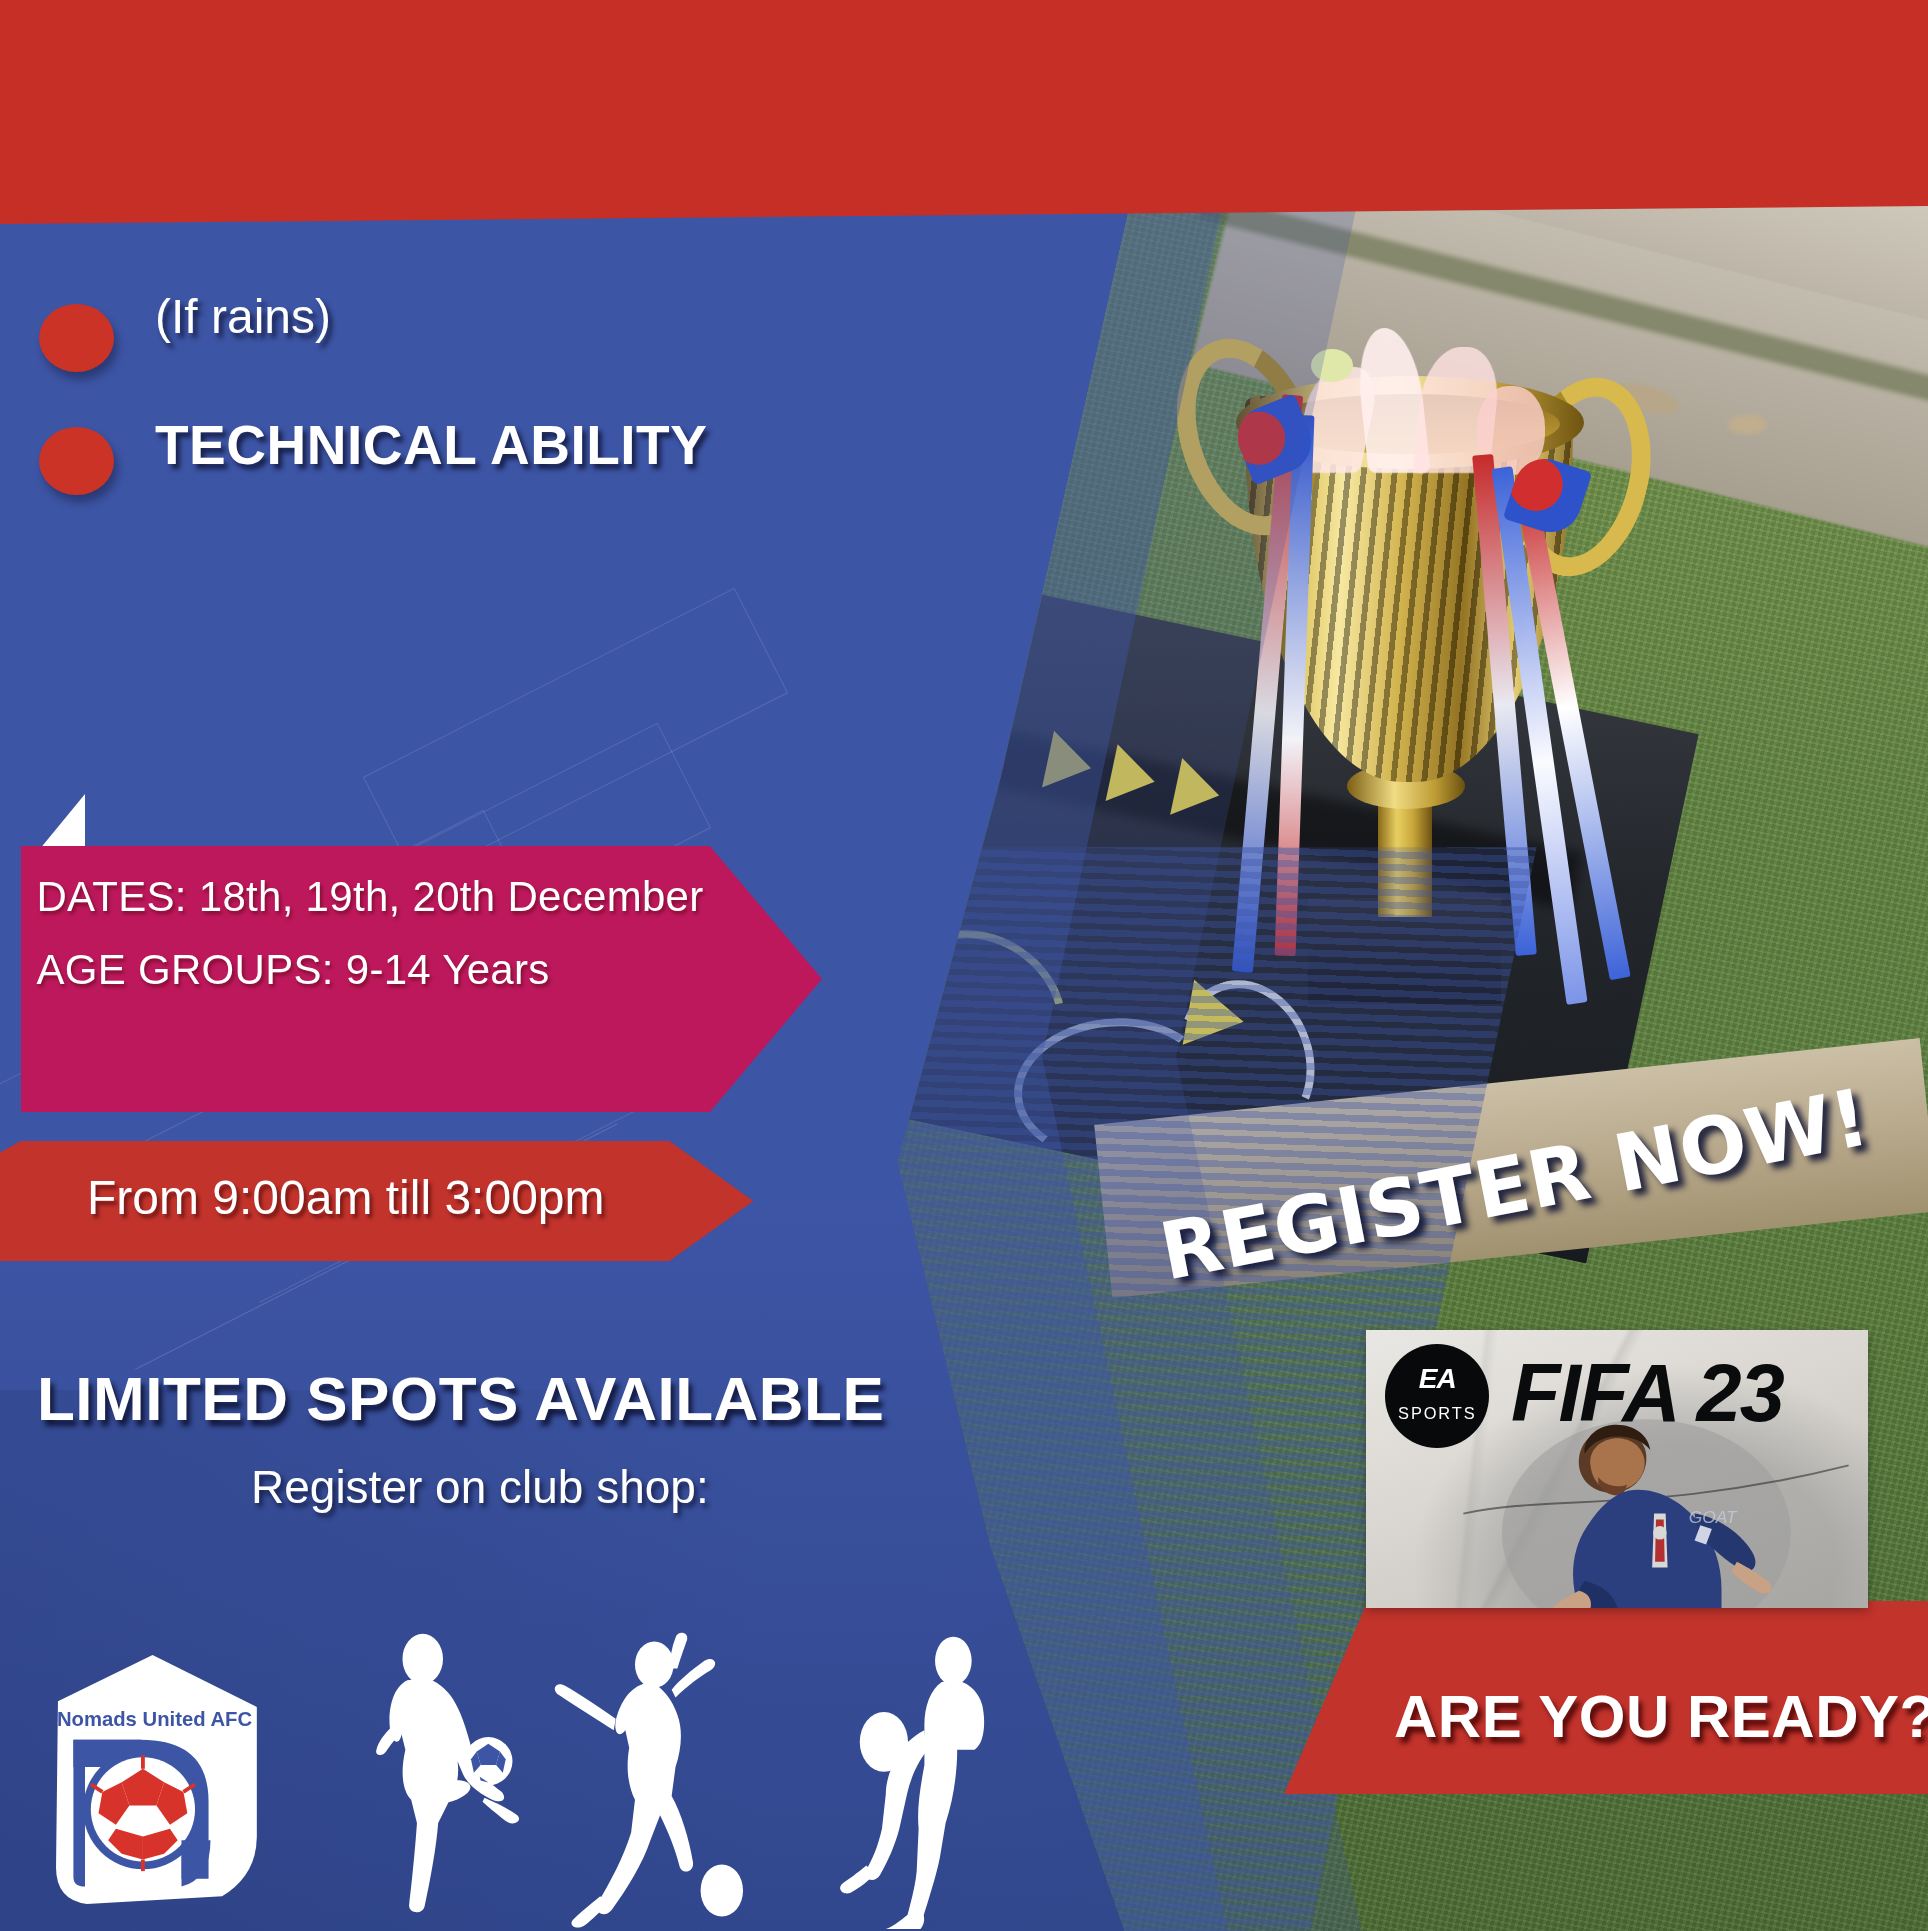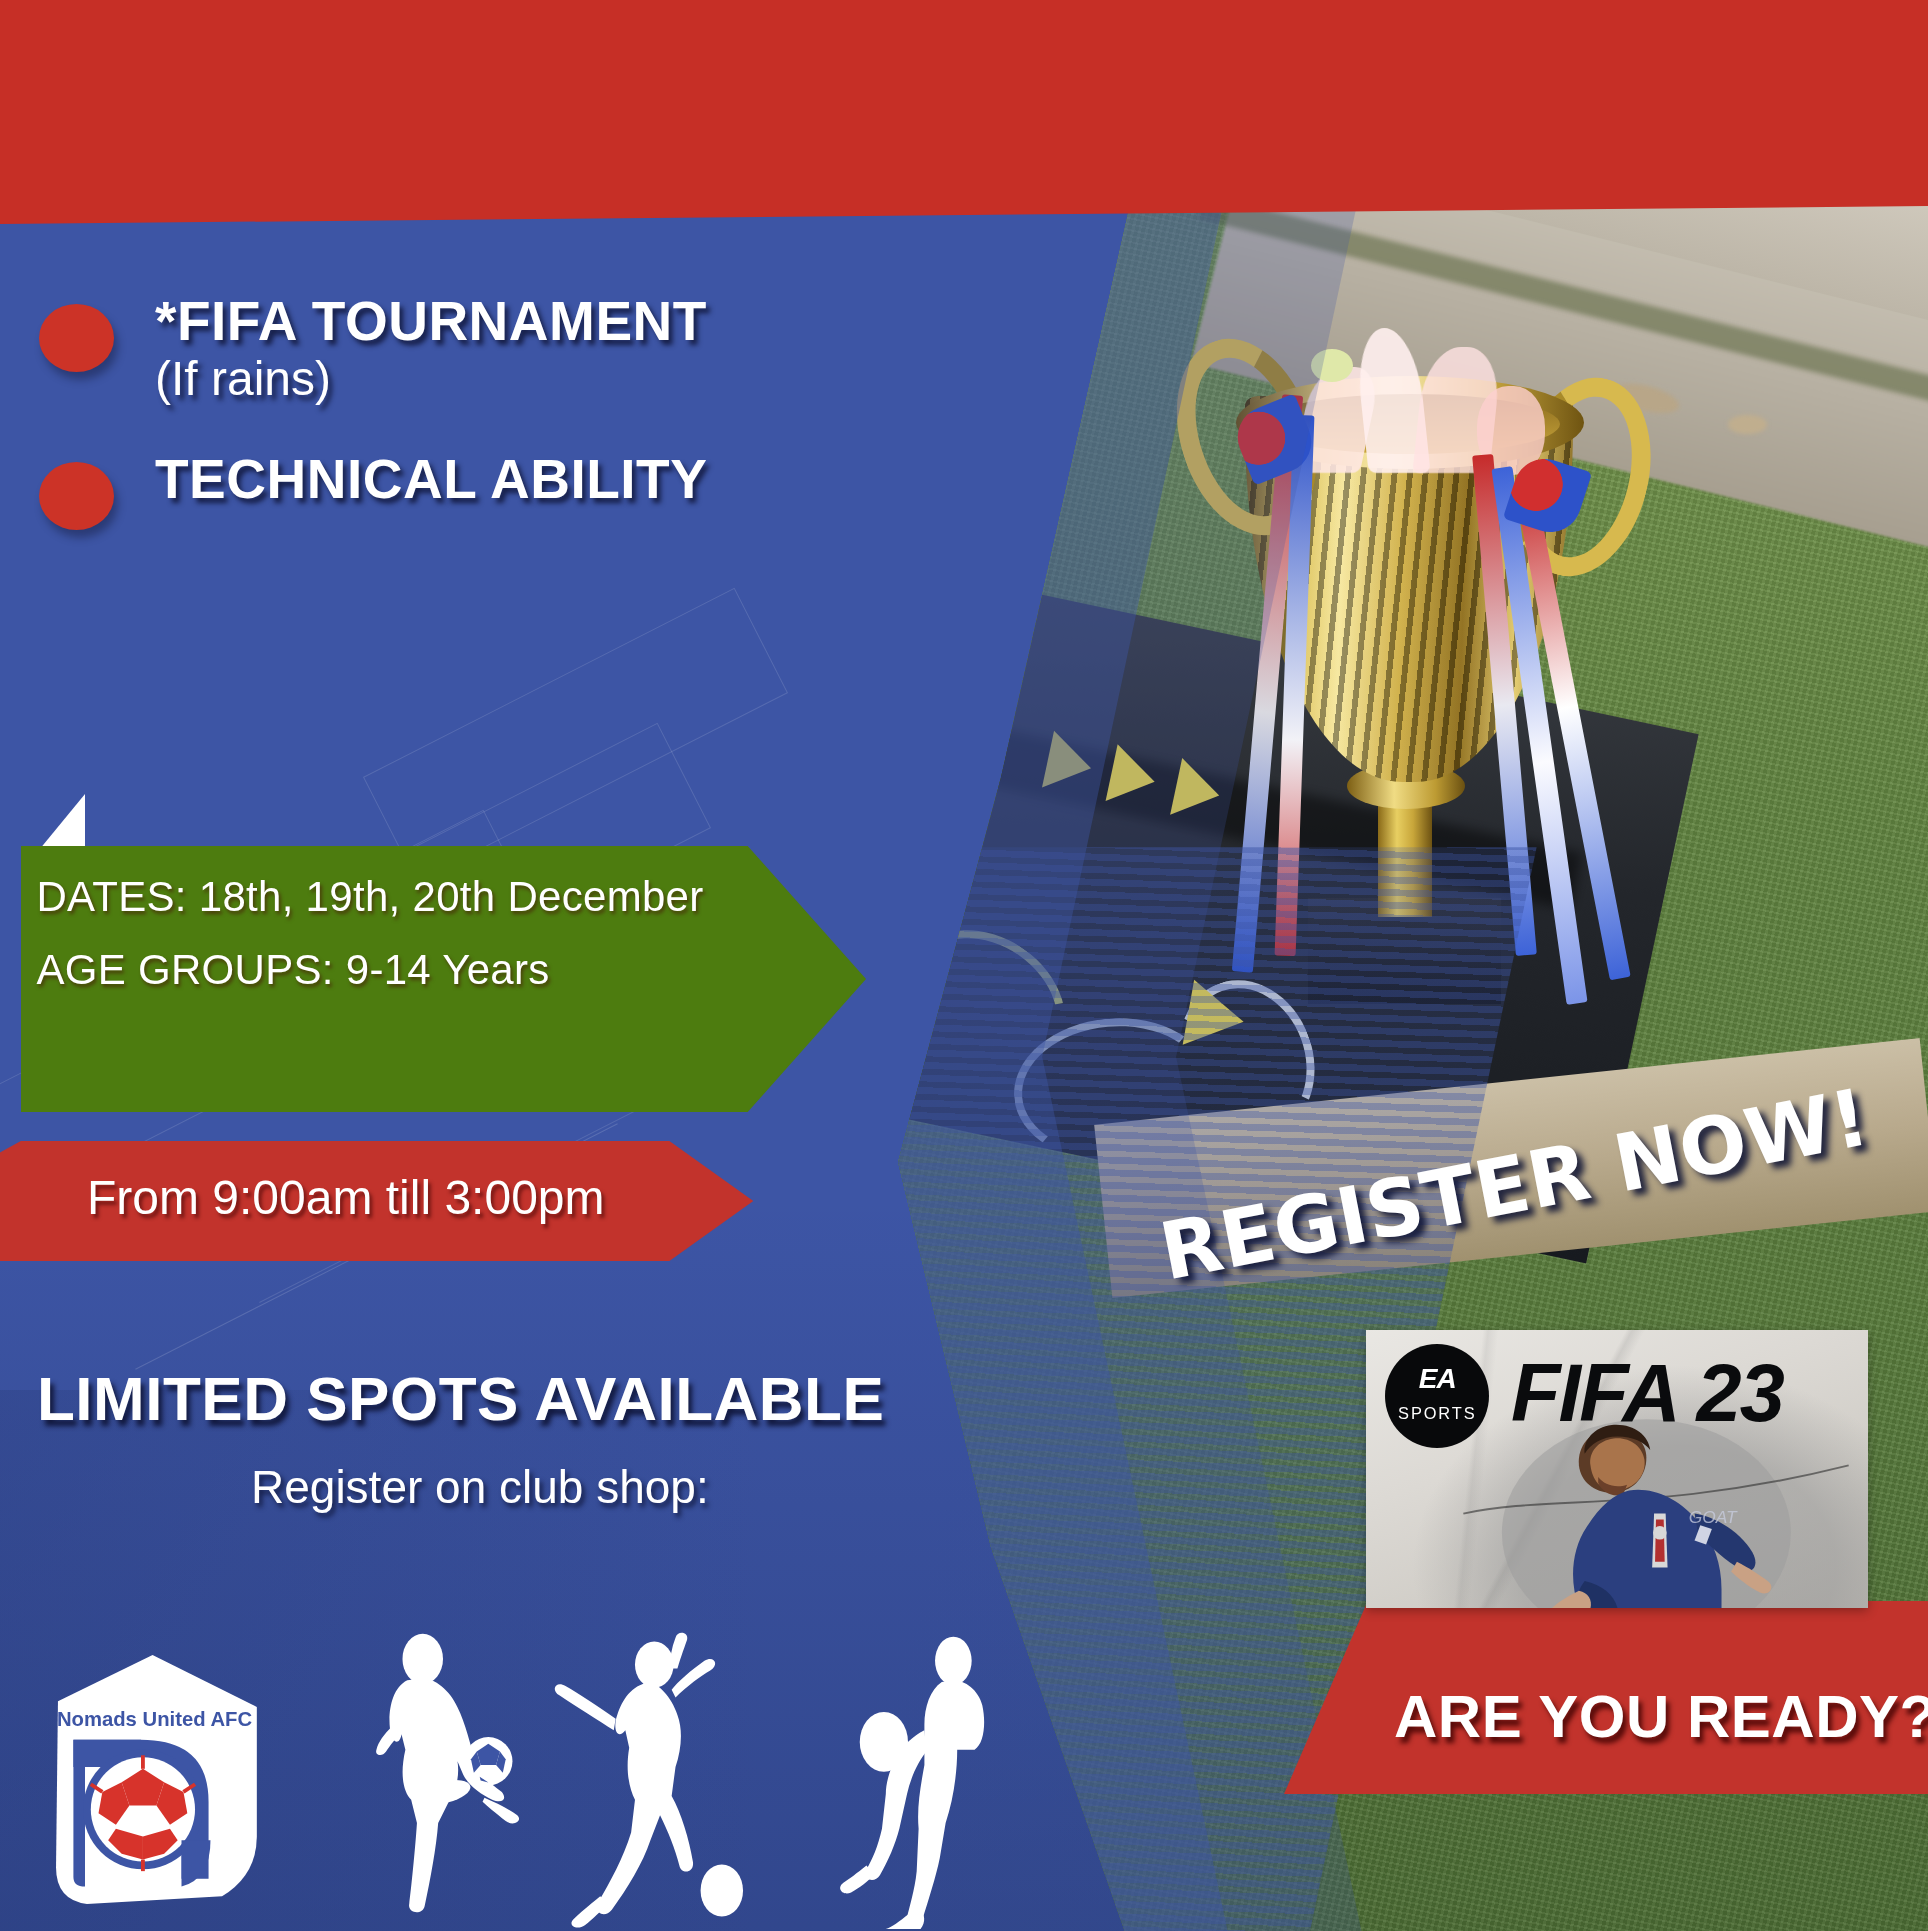--- a/index.html
+++ b/index.html
@@ -260,24 +260,23 @@
 
   
   .fold {
     position:absolute; left:39px; top:794px; width:46px; height:56px;
     background:#fff; z-index:5;
     -webkit-clip-path: polygon(100% 0, 100% 100%, 0 100%);
     clip-path: polygon(100% 0, 100% 100%, 0 100%);
   }
   .details {
     position:absolute; left:21px; top:846px; width:801px; height:266px;
-    background:#4d7c0f; z-index:5;
+    background:#be185d; z-index:5;
     -webkit-clip-path: polygon(0 0, 86% 0, 100% 50%, 86% 100%, 0 100%);
     clip-path: polygon(0 0, 86% 0, 100% 50%, 86% 100%, 0 100%);
-    padding-left: 44px;
   }
   .details-inner { position:absolute; left:15.4px; top:27px; }
   .details-line {
     color:#fff; font-size:42px; font-weight:400; margin-bottom:25px;
     white-space:nowrap; letter-spacing:0.3px;
     text-shadow:1.9px 2.9px 3.9px rgba(70,6,6,.55);
   }
   .time-banner {
     position:absolute; left:-9.7px; top:1141px; width:763px; height:120px;
     background:#c2332c; z-index:5;
@@ -450,21 +449,20 @@
   </div>
 
   <div class="header-band"></div>
   <div class="title">SCHOOL HOLIDAY PROGRAMME</div>
   <div class="subtitle">#OPEN FOR ALL ABILITY LEVELS</div>
 
   <div class="bullets">
     <div class="bullet-row">
       <span class="dot"></span>
       <span class="bullet-txt">
-        <span>*FIFA TOURNAMENT</span>
         <span class="sub">(If rains)</span>
       </span>
     </div>
     <div class="bullet-row">
       <span class="dot"></span>
       <span class="bullet-txt">
         <span>TECHNICAL ABILITY</span>
       </span>
     </div>
   </div>

